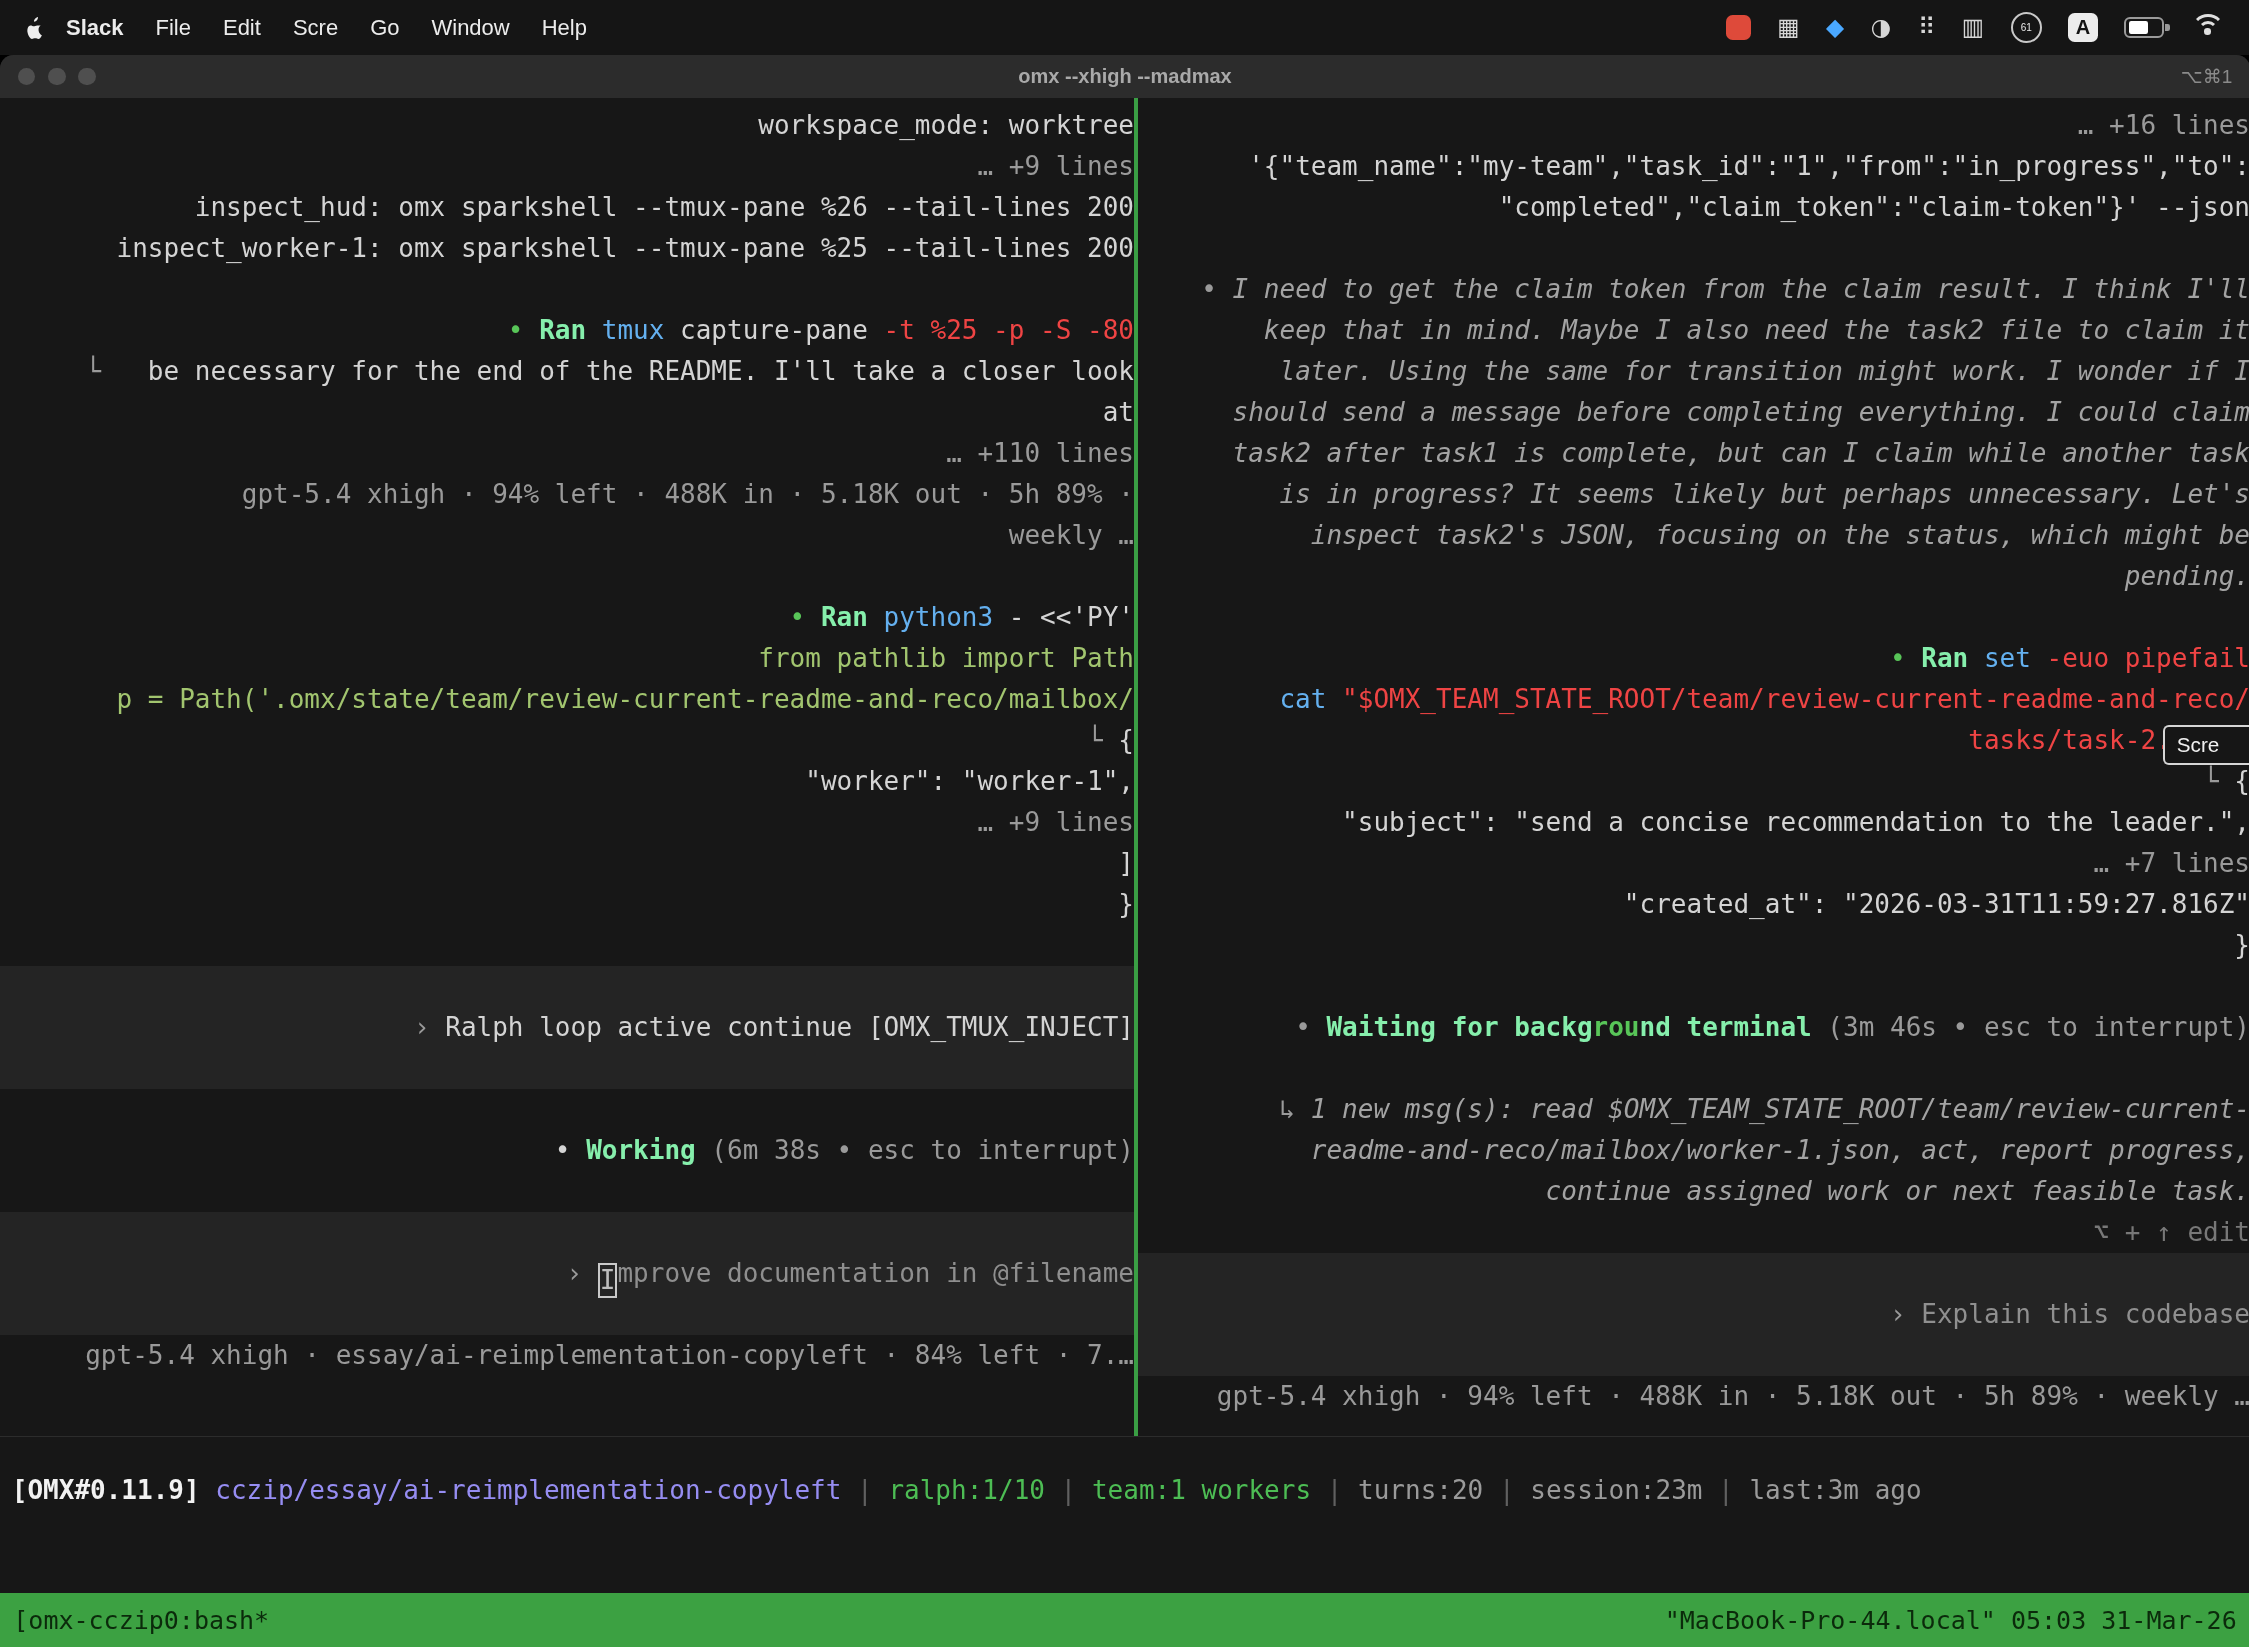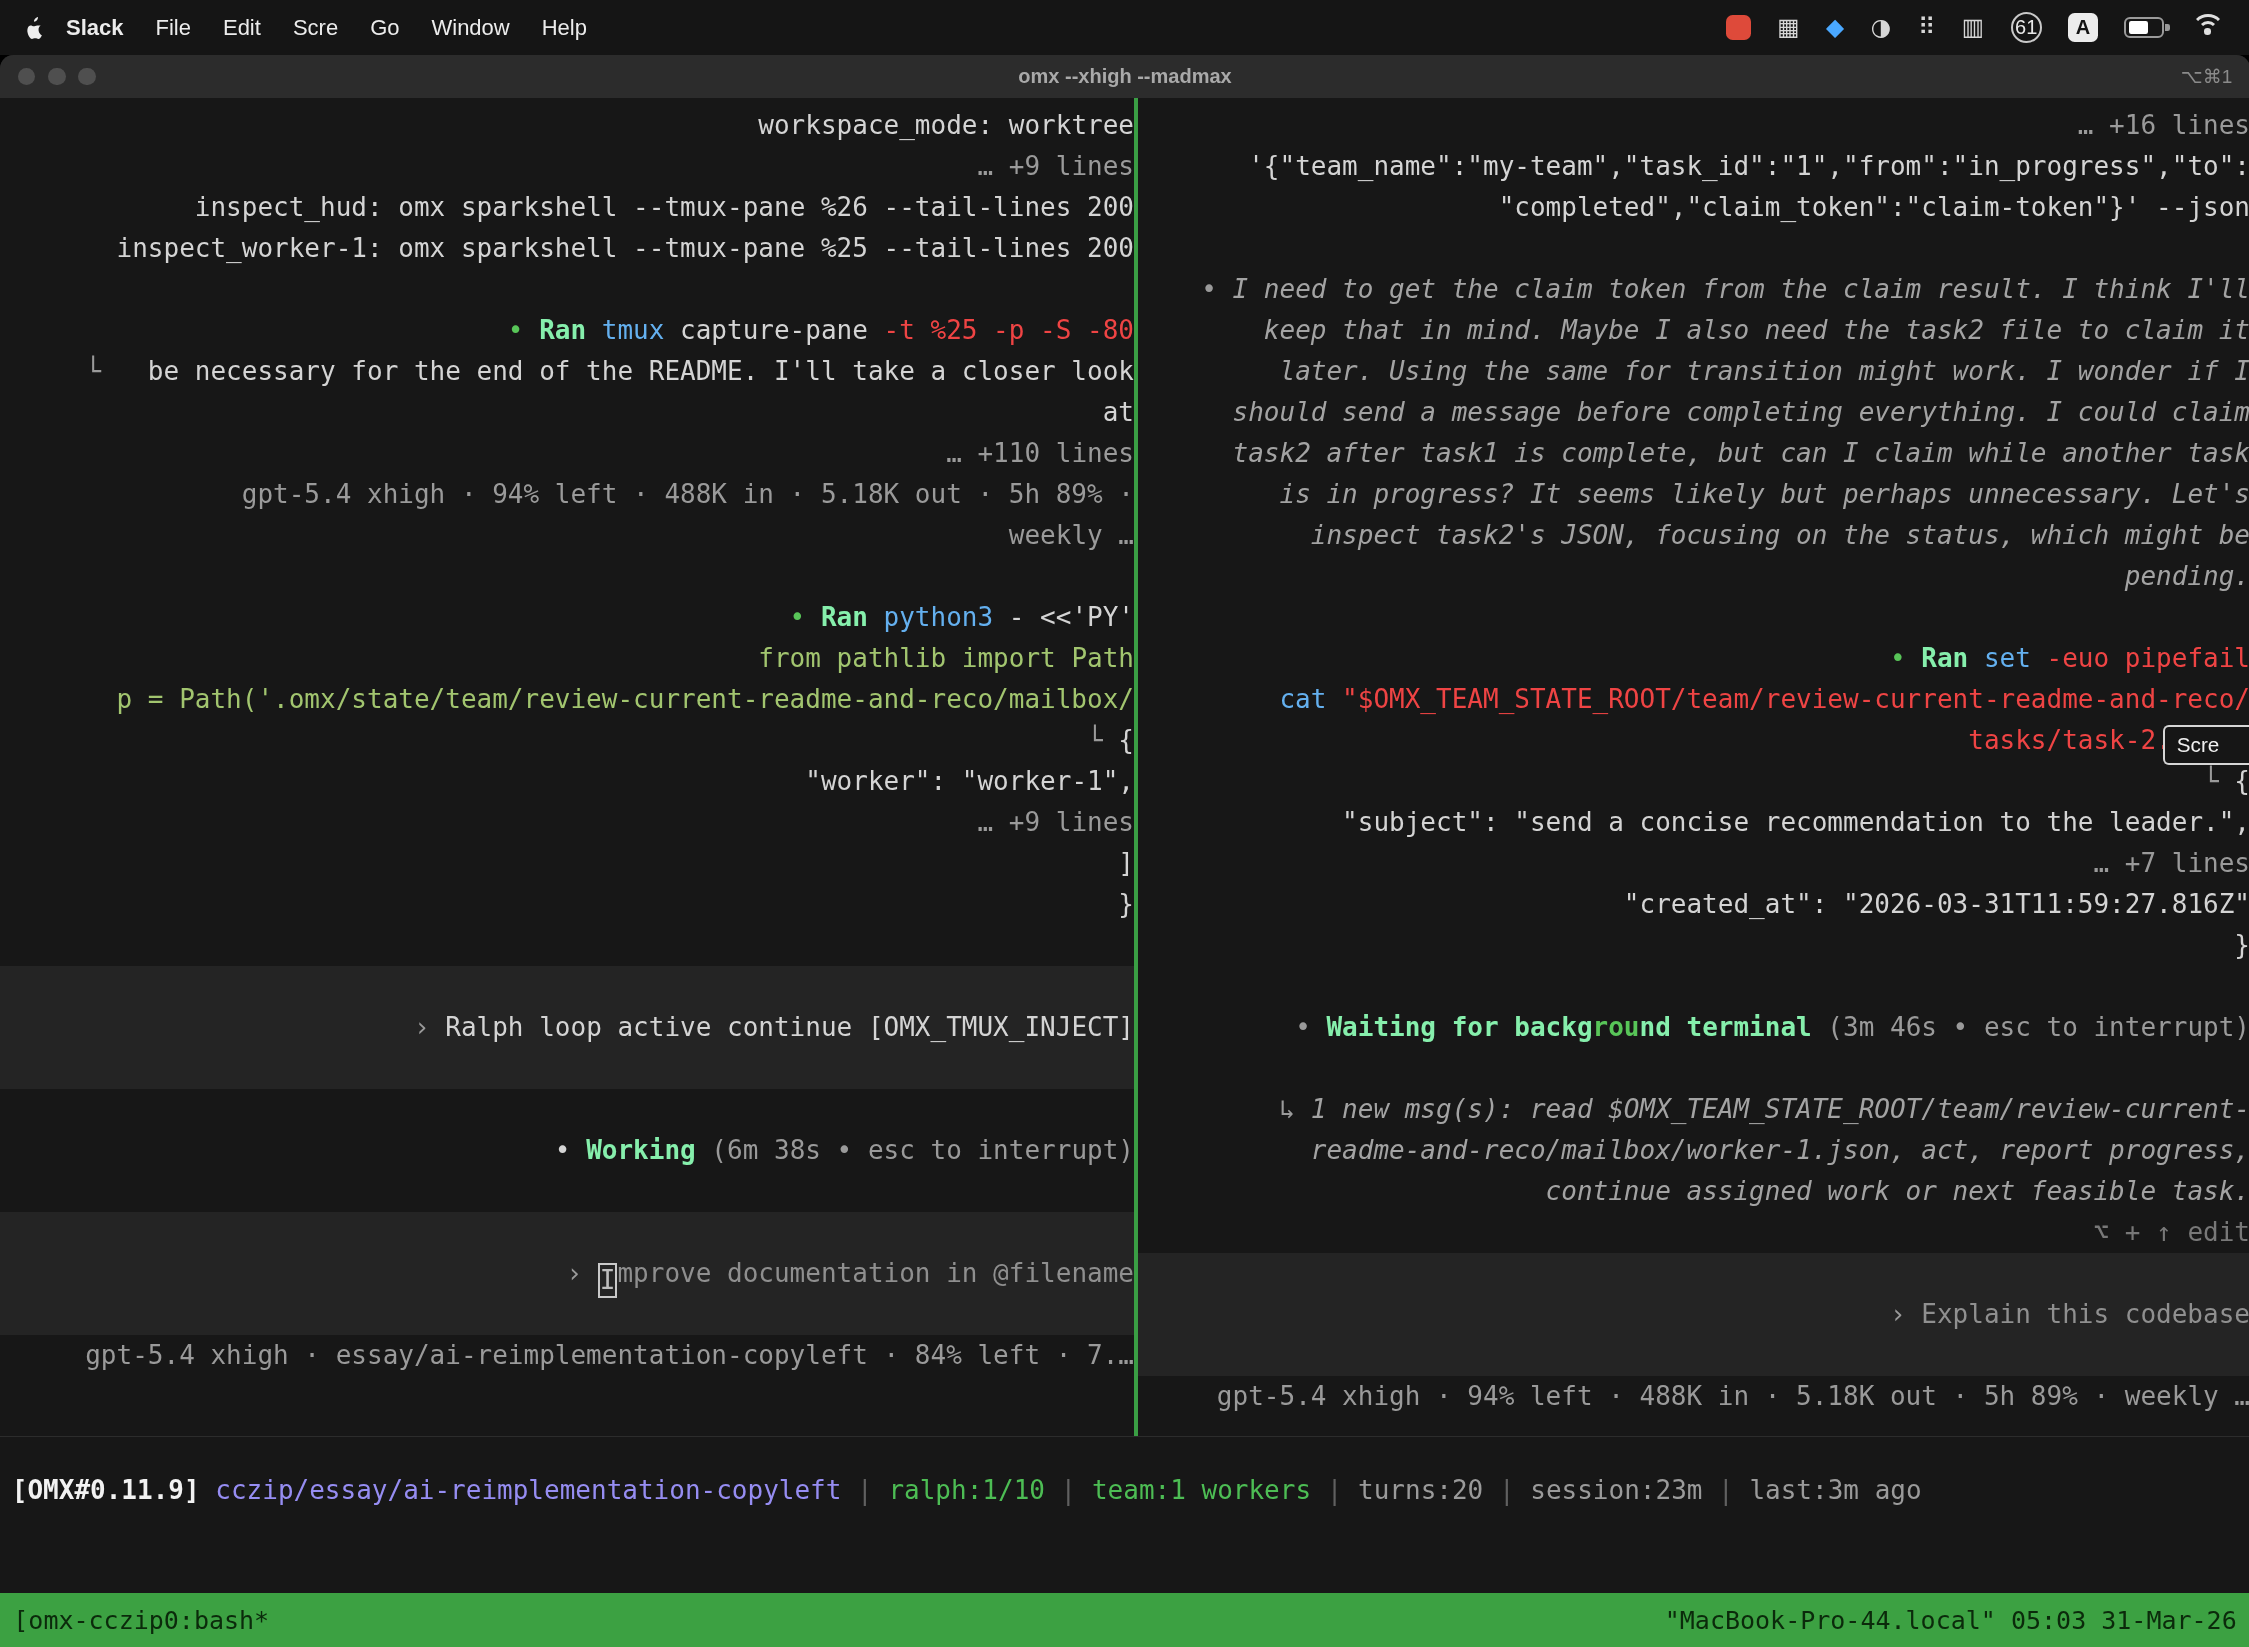--- a/index.html
+++ b/index.html
@@ -10,21 +10,21 @@
   .menubar{position:absolute;top:0;left:0;right:0;height:55px;background:#151515;
            display:flex;align-items:center;padding:0 25px;box-sizing:border-box;
            color:#ececec;font-size:22px;z-index:40;}
   .apple{display:flex;align-items:center;margin-right:22px;}
   .menu-item{padding:0 16px;white-space:nowrap;}
   .menu-item.app{font-weight:700;padding-left:0;}
   .status-icons{margin-left:auto;display:flex;align-items:center;gap:26.6px;}
   .mb-glyph{font-size:23.6px;color:#d6d6d6;font-family:"DejaVu Sans",sans-serif;line-height:1;}
   .rec{width:25px;height:25px;border-radius:6.6px;background:#de4a3a;}
   .badge61{width:31px;height:31px;border:2.2px solid #c9c9c9;border-radius:50%;display:flex;
-           align-items:center;justify-content:center;font-size:20px;color:#e8e8e8;box-sizing:border-box;}
+           align-items:center;justify-content:center;font-size:10px;color:#e8e8e8;box-sizing:border-box;}
   .inputA{width:29.5px;height:29.5px;background:#ececec;border-radius:6.6px;color:#141414;display:flex;
           align-items:center;justify-content:center;font-size:20px;font-weight:700;}
   .battery{position:relative;width:40px;height:20.7px;border:2.2px solid #9a9a9a;border-radius:5.9px;box-sizing:border-box;}
   .battery::after{content:"";position:absolute;right:-7.4px;top:4.4px;width:4.4px;height:7.4px;background:#9a9a9a;border-radius:0 2.2px 2.2px 0;}
   .battery .fill{position:absolute;left:2.2px;top:2.2px;bottom:2.2px;width:19px;background:#ffffff;border-radius:2.2px;}
   .wifi{position:relative;width:34px;height:26.6px;}
   .wifi i{position:absolute;border:3.7px solid transparent;border-top-color:#e0e0e0;border-radius:50%;box-sizing:border-box;}
   .wifi .a1{width:34px;height:34px;left:0;top:0;}
   .wifi .a2{width:20.7px;height:20.7px;left:6.6px;top:6.6px;}
   .wifi .dot{position:absolute;width:6.6px;height:6.6px;background:#e0e0e0;border-radius:50%;left:13.3px;top:14px;}

